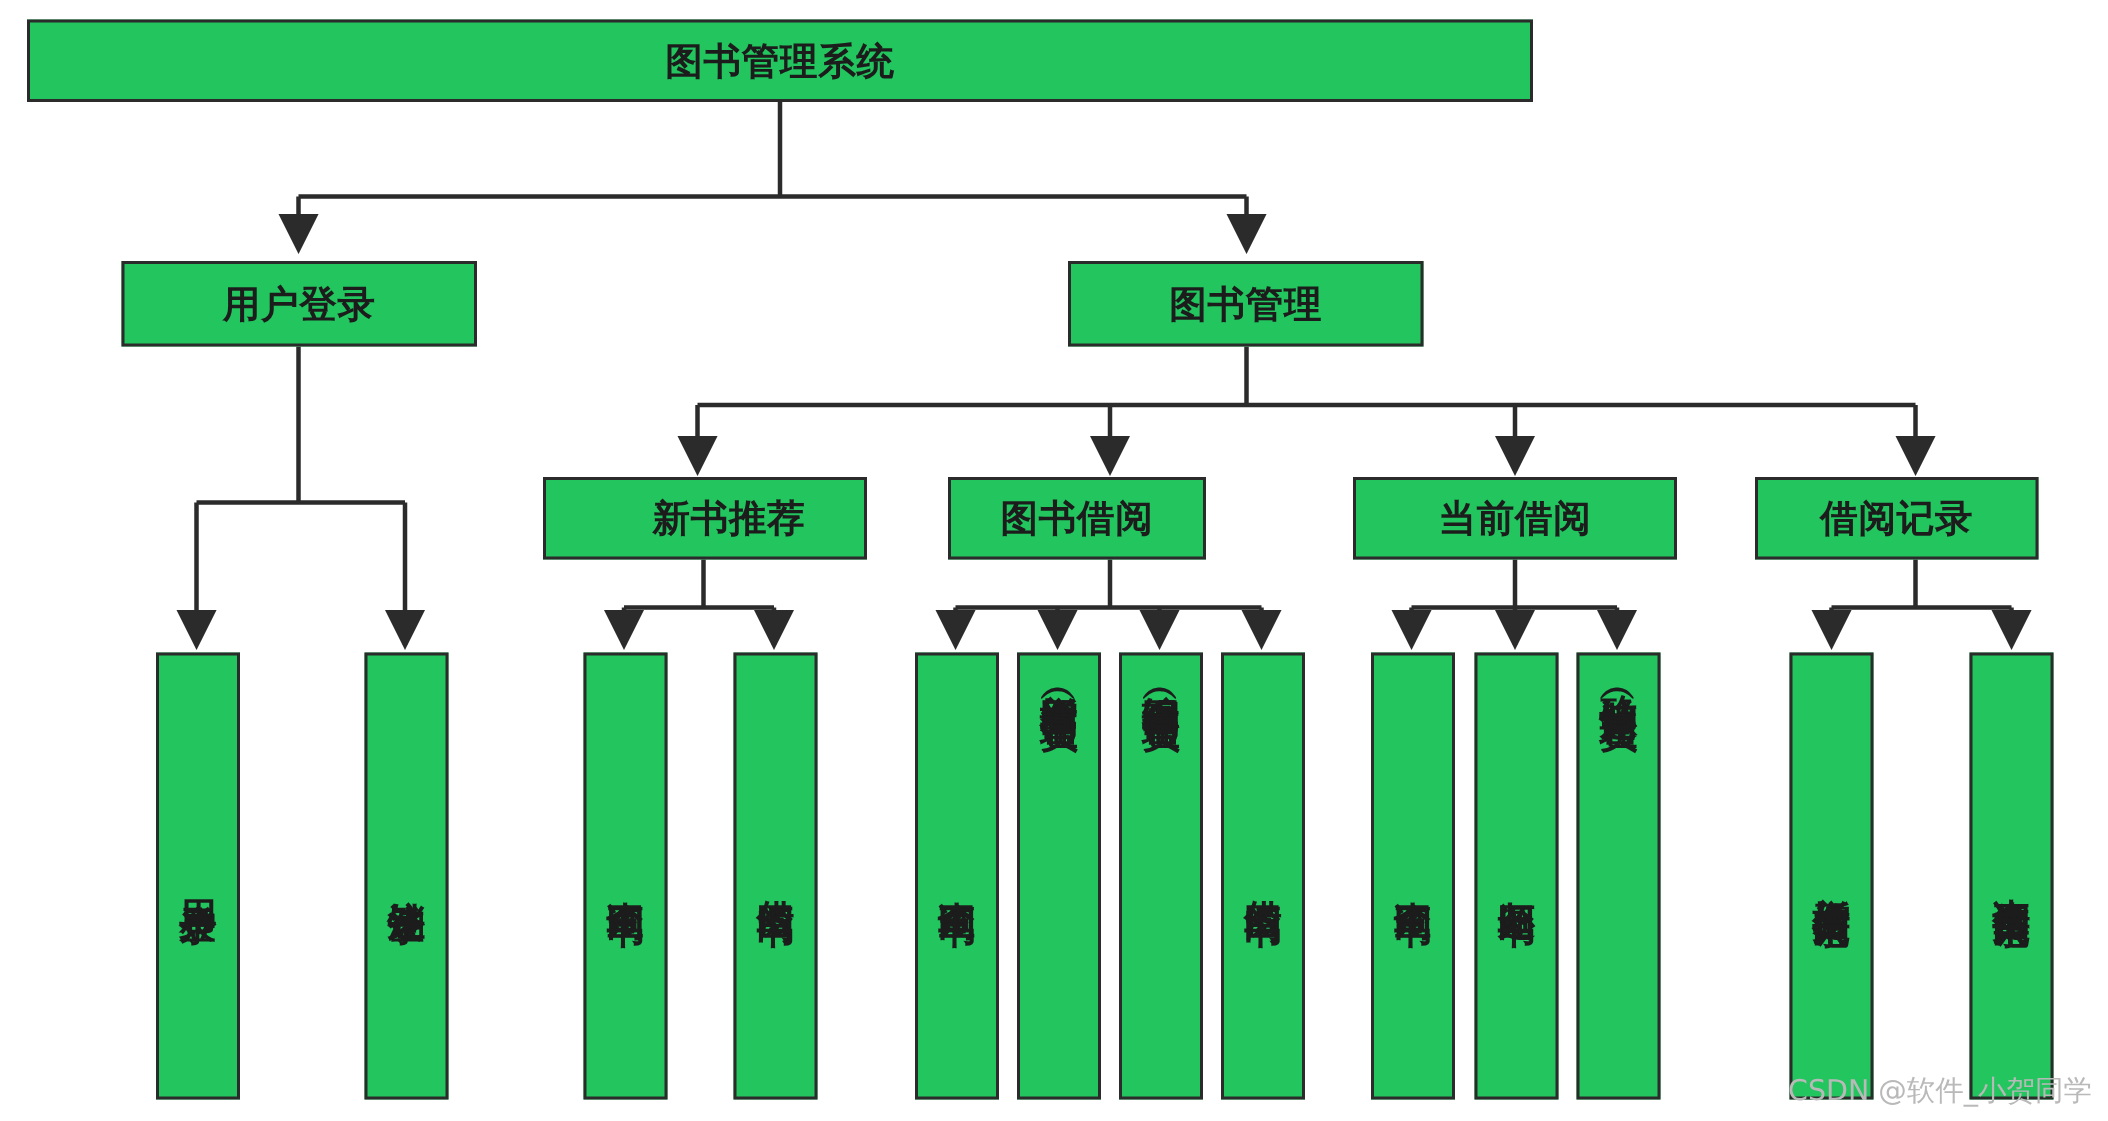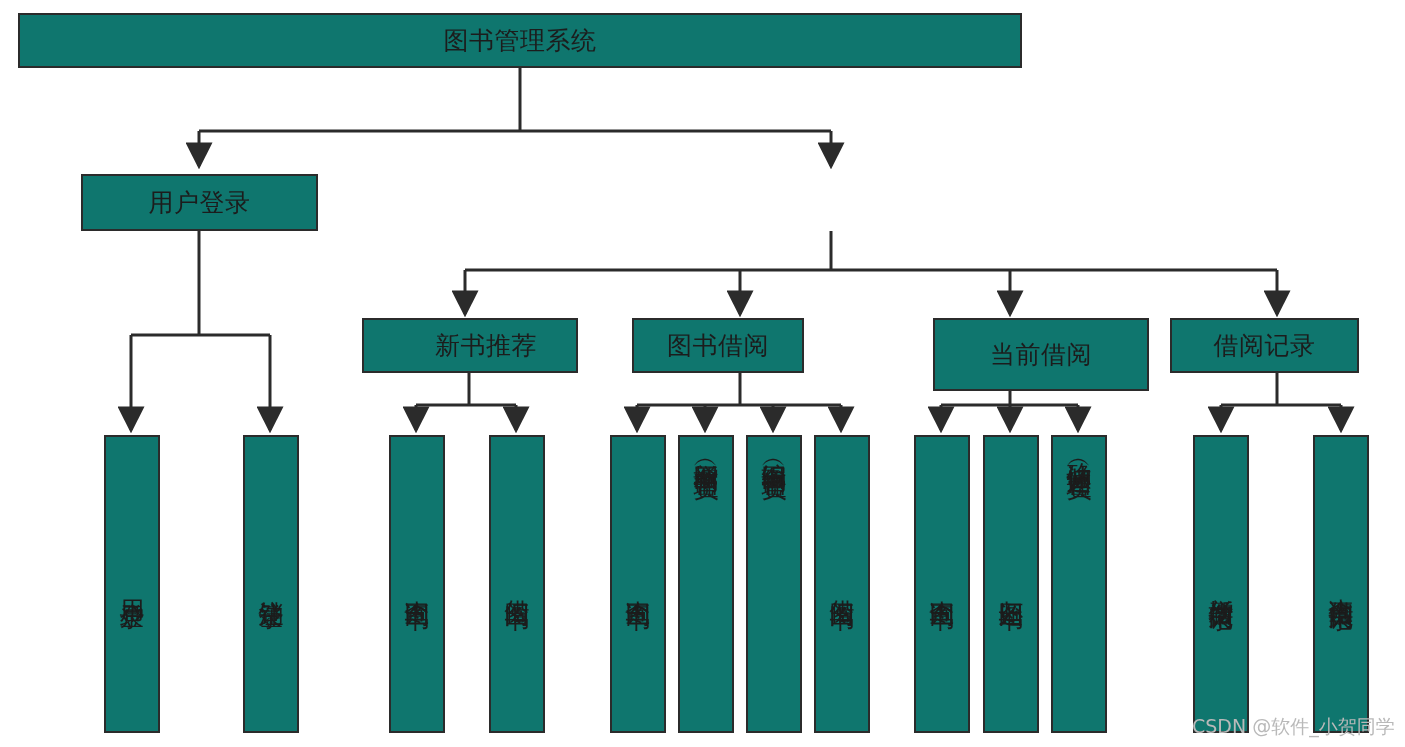--- a/index.html
+++ b/index.html
@@ -23,26 +23,27 @@
     left: 0;
     top: 0;
     width: 1405px;
     height: 747px;
     pointer-events: none;
   }
   .node {
     position: absolute;
     box-sizing: border-box;
     border: 2.5px solid #2b2b2b;
-    background: #0f766e;
+    background: #22c55e;
     display: flex;
     align-items: center;
     justify-content: center;
     color: #1c1c1c;
     z-index: 2;
+    font-weight: bold;
   }
   .node .lbl {
     display: block;
     line-height: 1.02;
     letter-spacing: 0.5px;
     white-space: pre;
   }
   
   .node.h .lbl {
     font-size: 25px;
@@ -132,28 +133,31 @@
     </g>
   </svg>
 
   <div class="node root h" style="left:18px; top:13px; width:1004px; height:55px;">
     <span class="lbl">图书管理系统</span>
   </div>
 
   <div class="node h" style="left:81px; top:174px; width:237px; height:57px;">
     <span class="lbl">用户登录</span>
   </div>
+  <div class="node h" style="left:712px; top:174px; width:237px; height:57px;">
+    <span class="lbl">图书管理</span>
+  </div>
 
   <div class="node h" style="left:362px; top:318px; width:216px; height:55px;padding-left:32px;">
     <span class="lbl">新书推荐</span>
   </div>
   <div class="node h" style="left:632px; top:318px; width:172px; height:55px;text-align:center;">
     <span class="lbl">图书借阅</span>
   </div>
-  <div class="node h" style="left:902px; top:318px; width:216px; height:73px;margin-left:31px;">
+  <div class="node h" style="left:902px; top:318px; width:216px; height:55px;">
     <span class="lbl">当前借阅</span>
   </div>
   <div class="node h" style="left:1170px; top:318px; width:189px; height:55px;">
     <span class="lbl">借阅记录</span>
   </div>
 
   <div class="node v mid" style="left:104px; top:435px; width:56px; height:298px;">
     <span class="lbl">用户登录</span>
   </div>
   <div class="node v mid" style="left:243px; top:435px; width:56px; height:298px;">

